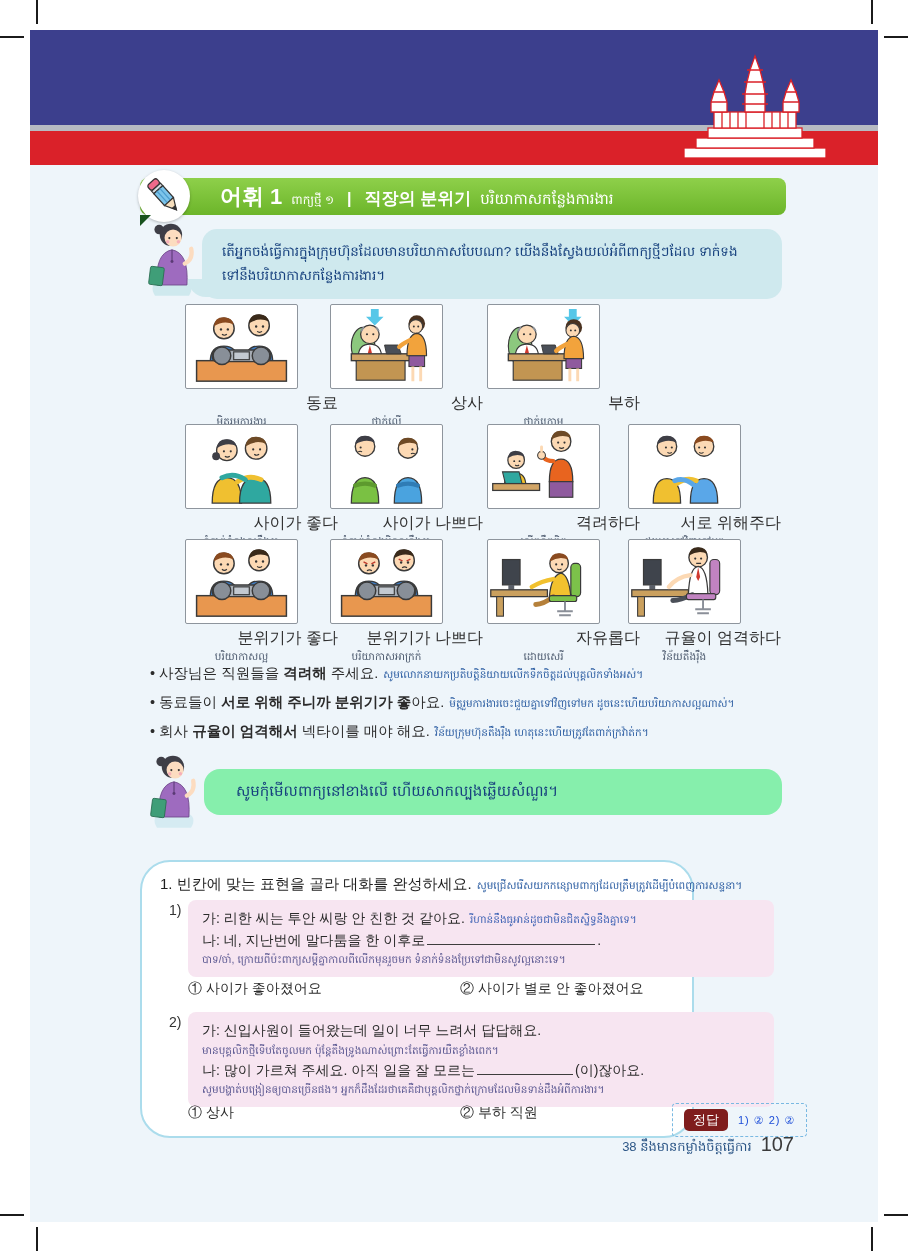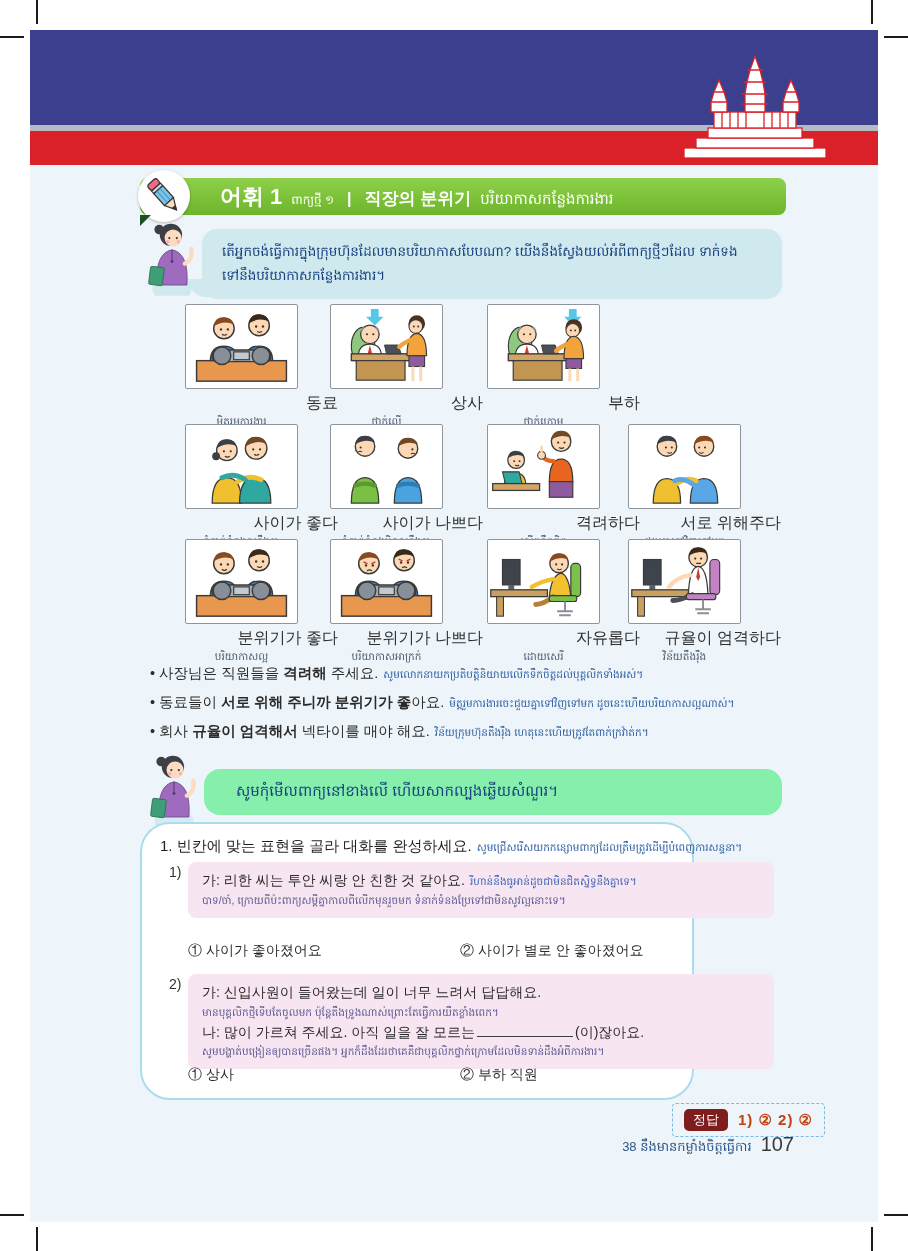--- a/index.html
+++ b/index.html
@@ -66,42 +66,42 @@
   .ex-line b{font-weight:bold;}
   .ex-line .km{font-size:10.5px;color:#2e5fa3;margin-left:5px;}
 
   
   .teacher2{left:116px;top:588px;}
   .note-pill{position:absolute;left:174px;top:604px;width:578px;height:46px;background:#86efac;
     border-radius:16px;display:flex;align-items:center;padding-left:32px;box-sizing:border-box;
     color:#17417e;font-size:15px;}
 
   
-  .exercise{position:absolute;left:110px;top:657px;width:554px;height:278px;background:#fff;
+  .exercise{position:absolute;left:110px;top:695px;width:554px;height:278px;background:#fff;
     border:2px solid #abdcec;border-radius:30px;box-sizing:border-box;}
   .ex-head{position:absolute;left:18px;top:13px;font-size:15px;color:#1f1f1f;white-space:nowrap;}
   .ex-head .km{font-size:10.5px;color:#2e5fa3;margin-left:5px;}
   .item-label{position:absolute;font-size:14px;color:#333;}
   .il1{left:27px;top:40px;} .il2{left:27px;top:152px;}
   .pink{position:absolute;left:46px;width:586px;background:#f7e5f1;border-radius:8px;
     padding:8px 14px;box-sizing:border-box;font-size:14px;color:#2b2b2b;line-height:1.55;}
   .p1{top:38px;} .p2{top:150px;}
   .pink .kmline{display:block;font-size:10.5px;color:#5d5a93;line-height:1.7;}
   .pink .kminline{font-size:10.5px;color:#3f63b5;margin-left:5px;}
   .blank{display:inline-block;width:168px;height:12px;border-bottom:1.5px solid #3d3d3d;margin:0 2px;}
   .blank.short{width:96px;}
   .opts{position:absolute;display:flex;font-size:14px;color:#2b2b2b;white-space:nowrap;}
   .o1{left:46px;top:118px;} .o2{left:46px;top:242px;}
   .opts .first{width:272px;}
 
   
   .answer{position:absolute;left:642px;top:938px;border:1.5px dashed #79b9e2;border-radius:4px;
     padding:5px 11px;display:flex;align-items:center;gap:10px;background:transparent;}
   .answer .badge{background:#7f1d1d;color:#fff;font-size:13px;padding:2px 9px;border-radius:5px;}
-  .answer .val{color:#c2410c;font-size:15px;letter-spacing:1px;white-space:nowrap;font-weight:bold;}
+  .answer .val{color:#1d4ed8;font-size:11px;letter-spacing:1px;white-space:nowrap;}
 
   
   .footer{position:absolute;right:84px;top:968px;display:flex;align-items:baseline;gap:9px;white-space:nowrap;}
   .f-km{color:#2d5787;font-size:13px;}
   .f-page{color:#3a3a3a;font-size:20px;}
 </style>
 </head>
 <body>
 
 <div>
@@ -494,20 +494,23 @@
     <div class="exercise">
       <div class="ex-head">
         <span>1. 빈칸에 맞는 표현을 골라 대화를 완성하세요.</span><span class="km">សូមជ្រើសរើសយកកន្សោមពាក្យដែលត្រឹមត្រូវដើម្បីបំពេញការសន្ទនា។</span>
       </div>
 
       <div class="item-label il1">1)</div>
       <div class="pink p1">
         <div>
           <span>가: 리한 씨는 투안 씨랑 안 친한 것 같아요.</span><span class="kminline">រីហាន់នឹងធូអាន់ដូចជាមិនជិតស្និទ្ធនឹងគ្នាទេ។</span>
         </div>
+        <div>
+          <span>나: 네, 지난번에 말다툼을 한 이후로</span><span class="blank"></span><span>.</span>
+        </div>
         <span class="kmline">បាទ/ចា៎, ក្រោយពីប៉ះពាក្យសម្ដីគ្នាកាលពីលើកមុនរួចមក ទំនាក់ទំនងប្រែទៅជាមិនសូវល្អនោះទេ។</span>
       </div>
       <div class="opts o1">
         <span class="first">① 사이가 좋아졌어요</span>
         <span>② 사이가 별로 안 좋아졌어요</span>
       </div>
 
       <div class="item-label il2">2)</div>
       <div class="pink p2">
         <div>

